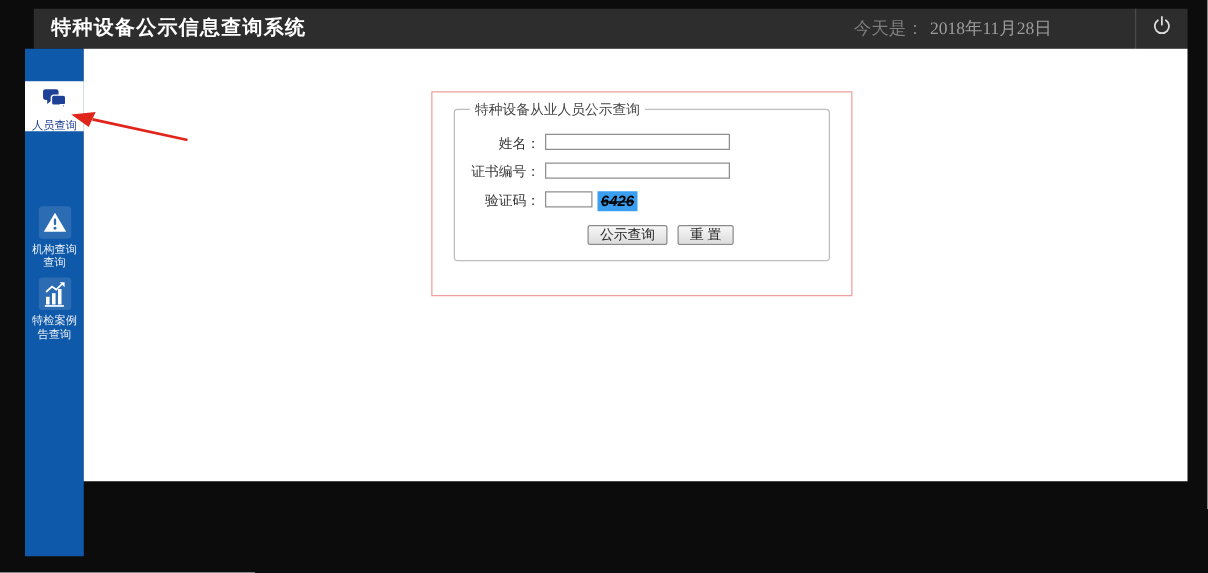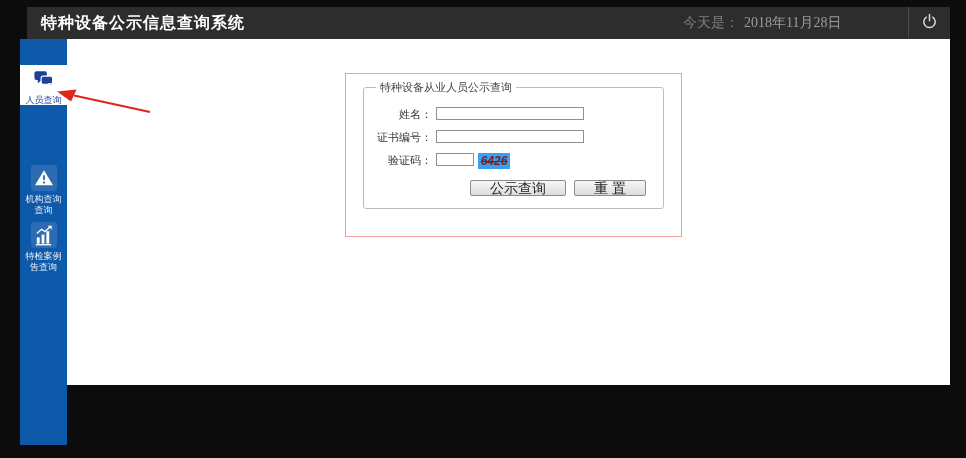--- a/index.html
+++ b/index.html
@@ -29,23 +29,23 @@
 
   
   .content { position:absolute; left:67px; top:39px; width:883px; height:346px; background:#ffffff; }
   .redbox { position:absolute; left:278px; top:34px; width:337px; height:164px; border:1px solid #eda0a0; background:#ffffff; }
   fieldset.qform { position:absolute; left:17px; top:6px; width:301px; height:129px; border:1px solid #bdbdbd; border-radius:3px; padding:12px 0 0 10px; }
   fieldset.qform legend { font-size:11px; color:#444444; padding:0 4px; margin-left:2px; }
   .frow { display:flex; align-items:flex-start; margin-bottom:8px; font-size:11px; color:#333333; }
   .frow label { width:58px; text-align:right; margin-right:4px; white-space:nowrap; }
   .tinput { width:148px; height:13px; border:1px solid #8f8f8f; font-size:10px; padding:0 2px; background:#ffffff; }
   .captcha-input { width:38px; }
-  .captcha-img { width:32px; height:16px; margin-left:4px; background:#3a9ff1; color:#7f1d1d; font-size:12px; font-style:italic; font-weight:bold; text-decoration:line-through; display:flex; align-items:center; justify-content:center; cursor:pointer; user-select:none; }
+  .captcha-img { width:32px; height:16px; margin-left:4px; background:#3a9ff1; color:#000000; font-size:12px; font-style:italic; font-weight:bold; text-decoration:line-through; display:flex; align-items:center; justify-content:center; cursor:pointer; user-select:none; }
   .btn-row { margin-left:96px; margin-top:11px; display:flex; gap:8px; }
-  .btn { font-size:14px; height:16px; line-height:14px; padding:0 19px; background:linear-gradient(#f7f7f7,#dcdcdc); border:1px solid #8a8a8a; border-radius:2px; color:#222222; cursor:pointer; white-space:nowrap; }
+  .btn { font-size:11px; height:16px; line-height:14px; padding:0 9px; background:linear-gradient(#f7f7f7,#dcdcdc); border:1px solid #8a8a8a; border-radius:2px; color:#222222; cursor:pointer; white-space:nowrap; }
 
   .arrow-annot { position:absolute; left:0; top:0; pointer-events:none; }
 </style>
 </head>
 <body>
 
 <div class="page">
 
   <div class="header">
     <div class="app-title">特种设备公示信息查询系统</div>

